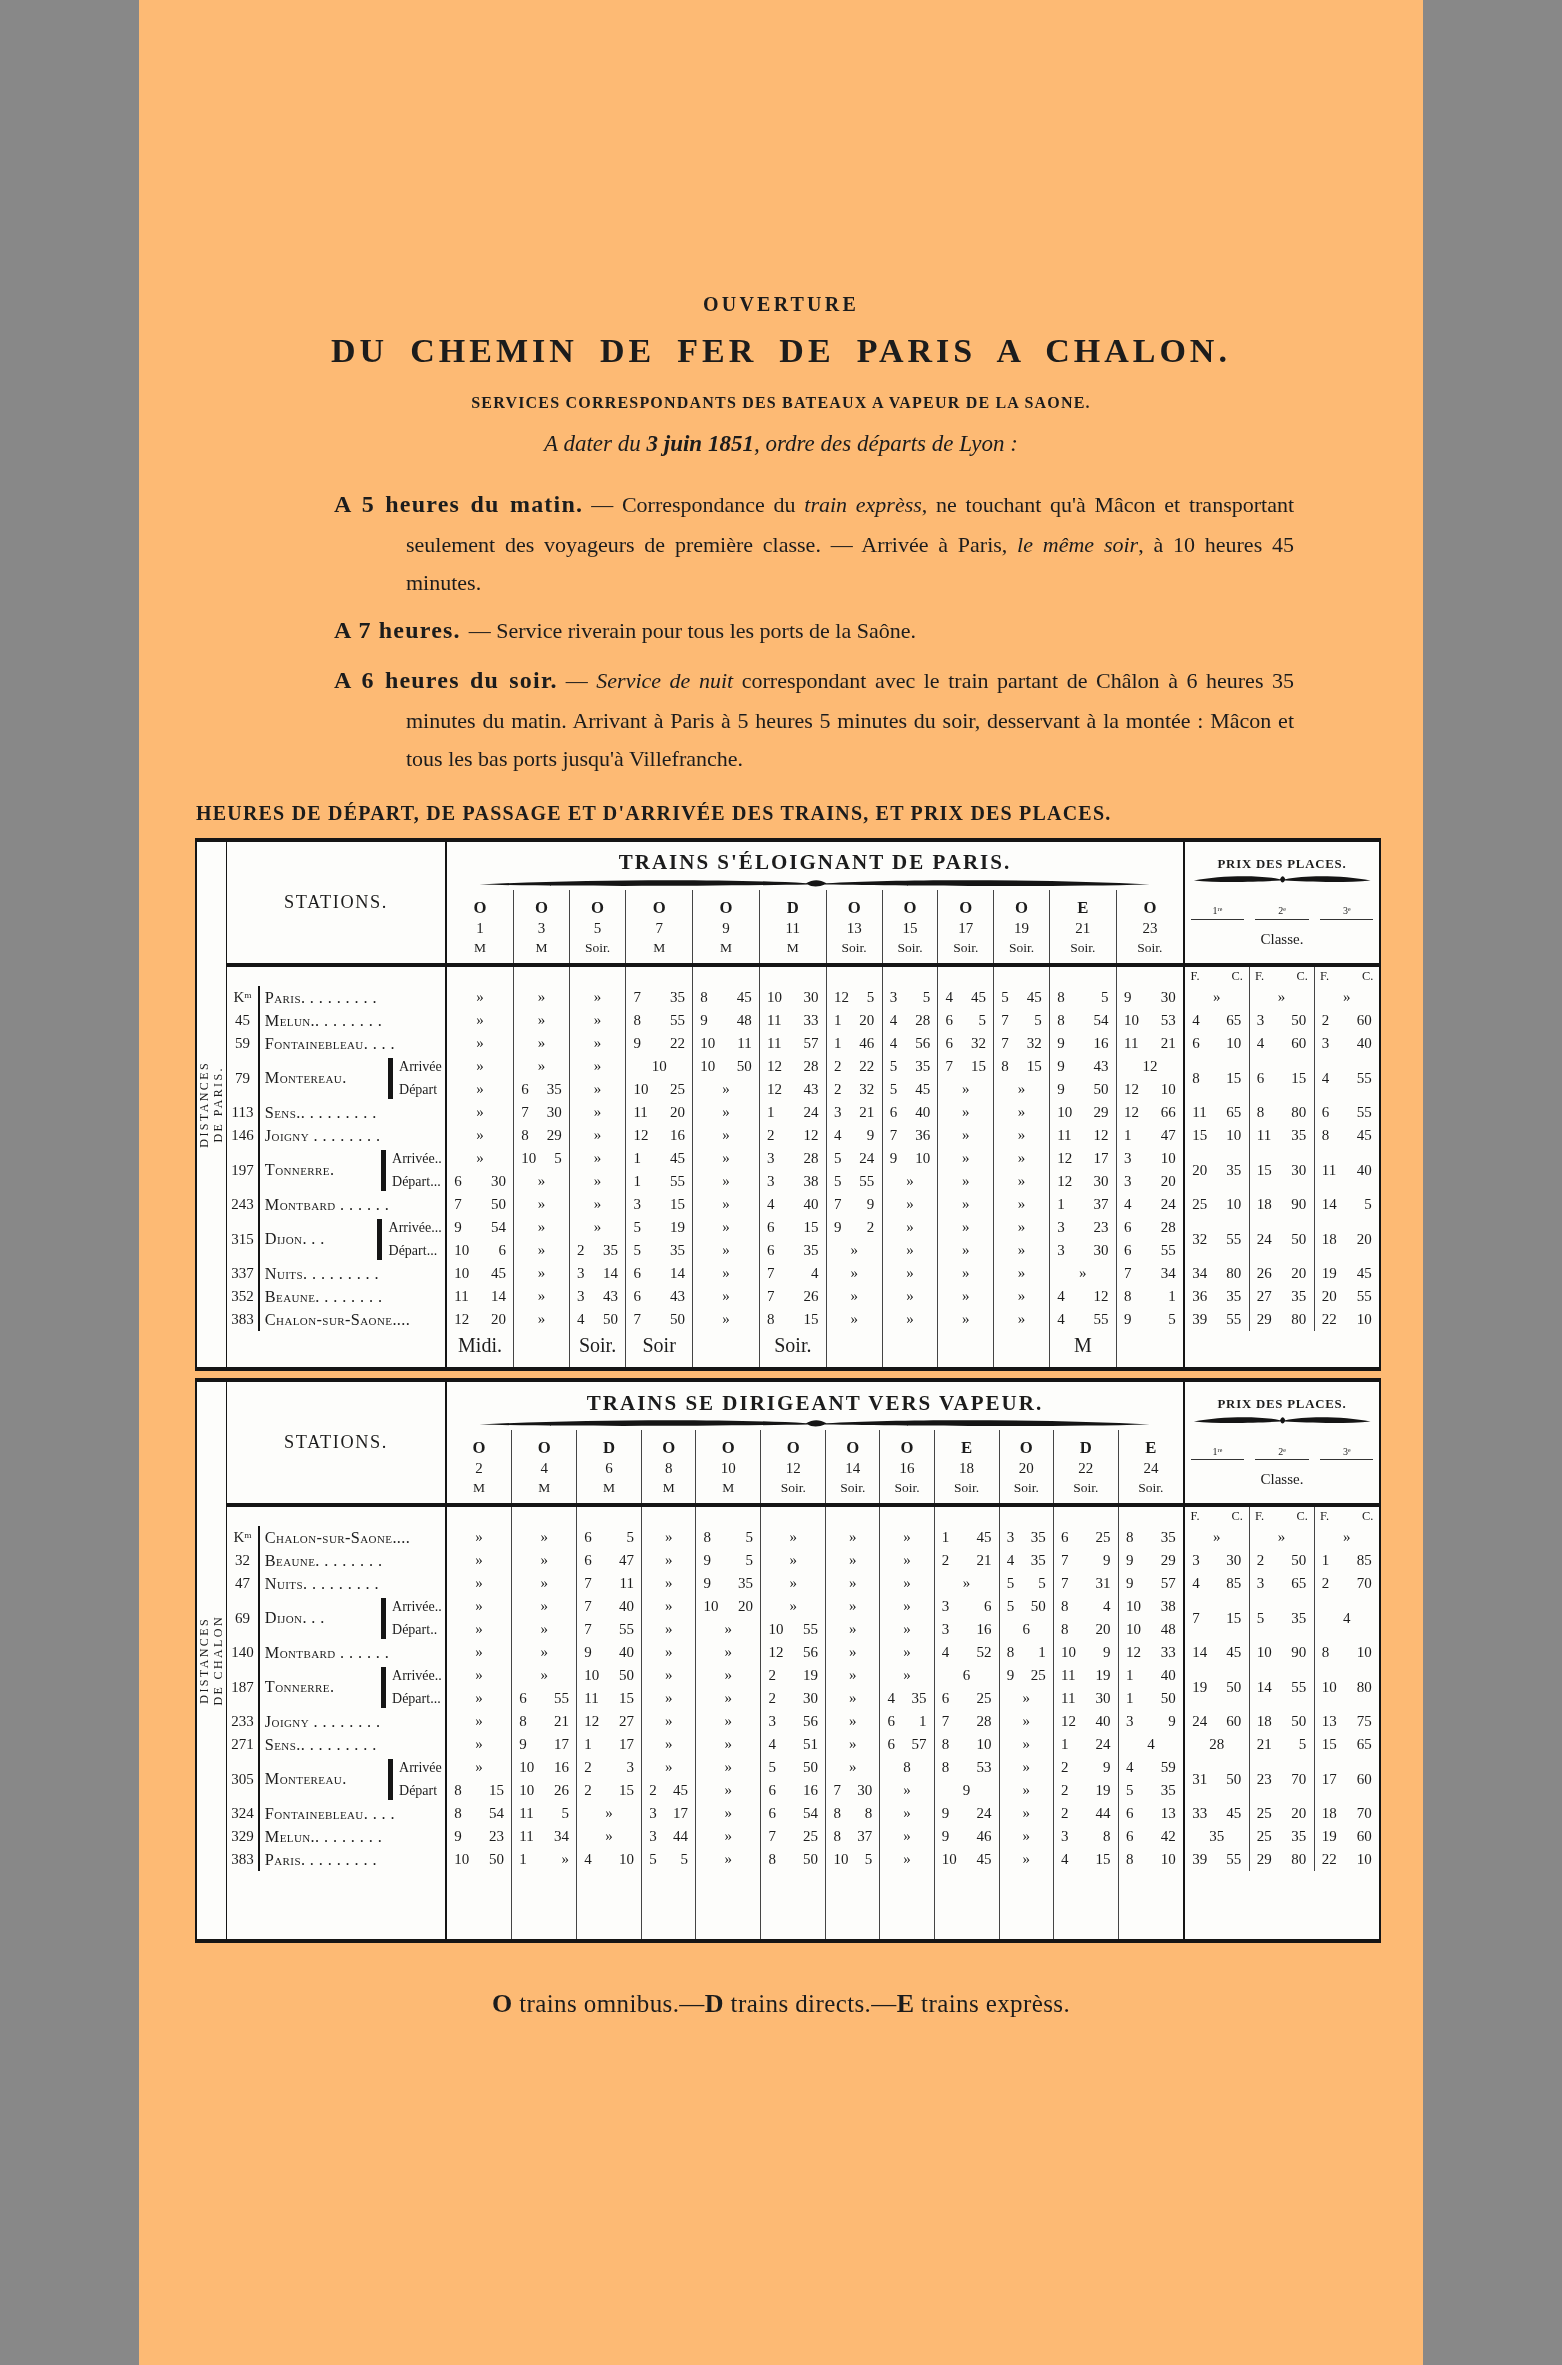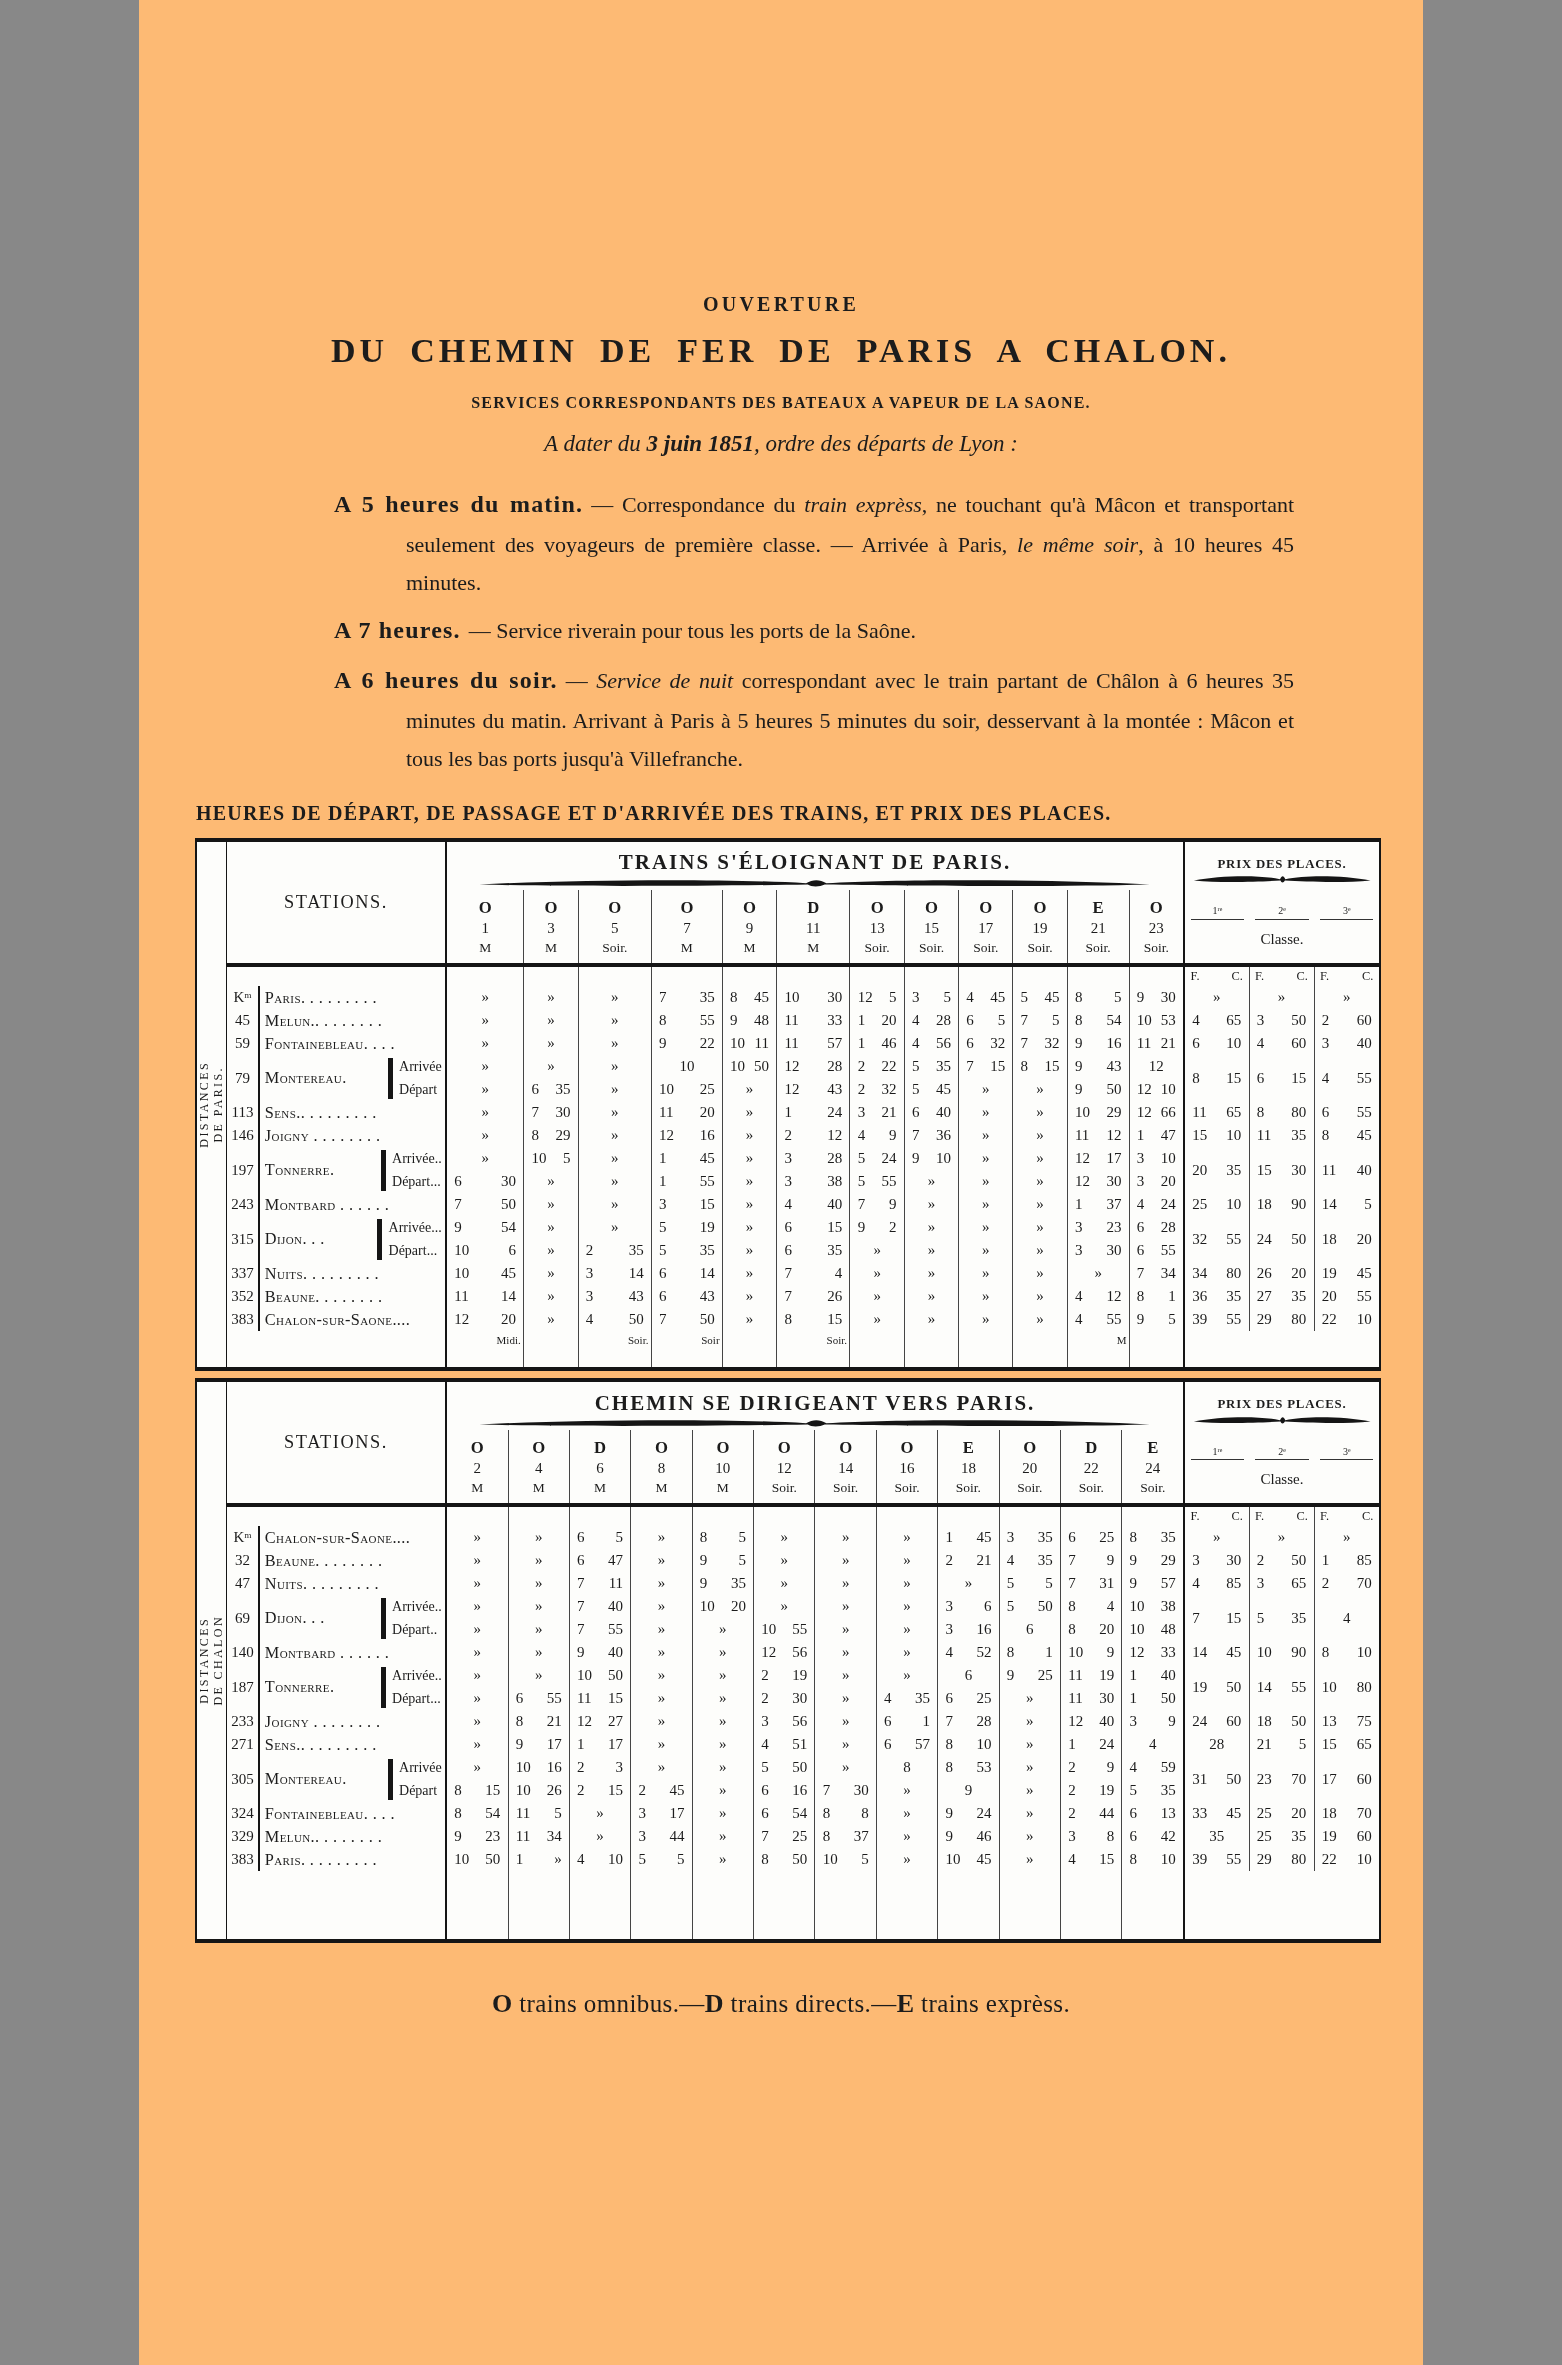--- a/index.html
+++ b/index.html
@@ -54,21 +54,21 @@
   .brace-bar{display:inline-block;width:4.8px;background:#151515;align-self:stretch;margin:2.4px 6.4px 2.4px auto;}
   .substack{display:flex;flex-direction:column;justify-content:center;margin-right:3.2px;}
   .substack .sub{display:block;height:23px;line-height:23px;font-size:14px;white-space:nowrap;}
   .time{border-left:0.8px solid #454545;text-align:center;}
   .time.tsep{border-left:0;}
   .price{border-left:0.8px solid #454545;text-align:center;}
   .price.psep{border-left:2.4px solid #151515;}
   .cellin{display:flex;justify-content:space-between;padding:0 7.2px;}
   .fc-row td{height:19px;}
   .fc-row .fcin{display:flex;justify-content:space-between;padding:0 5.6px;font-size:12.4px;}
-  .note-row td{height:33px;font-size:11px;vertical-align:top;padding-top:3.2px;padding-left:47px;}
+  .note-row td{height:33px;font-size:20px;vertical-align:top;padding-top:3.2px;}
   .tb2 .note-row td{height:64px;}
   .legend{margin:46px auto 0;text-align:center;font-size:25px;letter-spacing:0.4px;}
   .legend .lb{font-weight:bold;font-size:26px;}
 </style>
 </head>
 <body>
 
 <div class="page">
 
   <div class="masthead">
@@ -1289,21 +1289,21 @@
             <col class="c-t">
             <col class="c-t">
             <col class="c-p">
             <col class="c-p">
             <col class="c-p">
           </colgroup>
           <thead>
             <tr>
               <th class="st-head" colspan="2" rowspan="2">STATIONS.</th>
               <th class="title-cell" colspan="12">
-                <div class="title-text">CHEMIN SE DIRIGEANT VERS PARIS.</div>
+                <div class="title-text">TRAINS SE DIRIGEANT VERS VAPEUR.</div>
                 <svg viewBox="0 0 400 16" preserveAspectRatio="none" class="swash">
                   <path d="M2 10 C60 2 150 1 195 8 C199 2 203 2 207 8 C252 1 340 2 398 10 C340 14 252 12 206 10 C203 14 198 14 196 10 C150 12 60 14 2 10 Z" fill="#151515"></path>
                 </svg>
               </th>
               <th class="ptitle-cell" colspan="3">
                 <div class="ptitle-text">PRIX DES PLACES.</div>
                 <svg viewBox="0 0 400 16" preserveAspectRatio="none" class="swash">
                   <path d="M2 10 C60 2 150 1 195 8 C199 2 203 2 207 8 C252 1 340 2 398 10 C340 14 252 12 206 10 C203 14 198 14 196 10 C150 12 60 14 2 10 Z" fill="#151515"></path>
                 </svg>
               </th>

